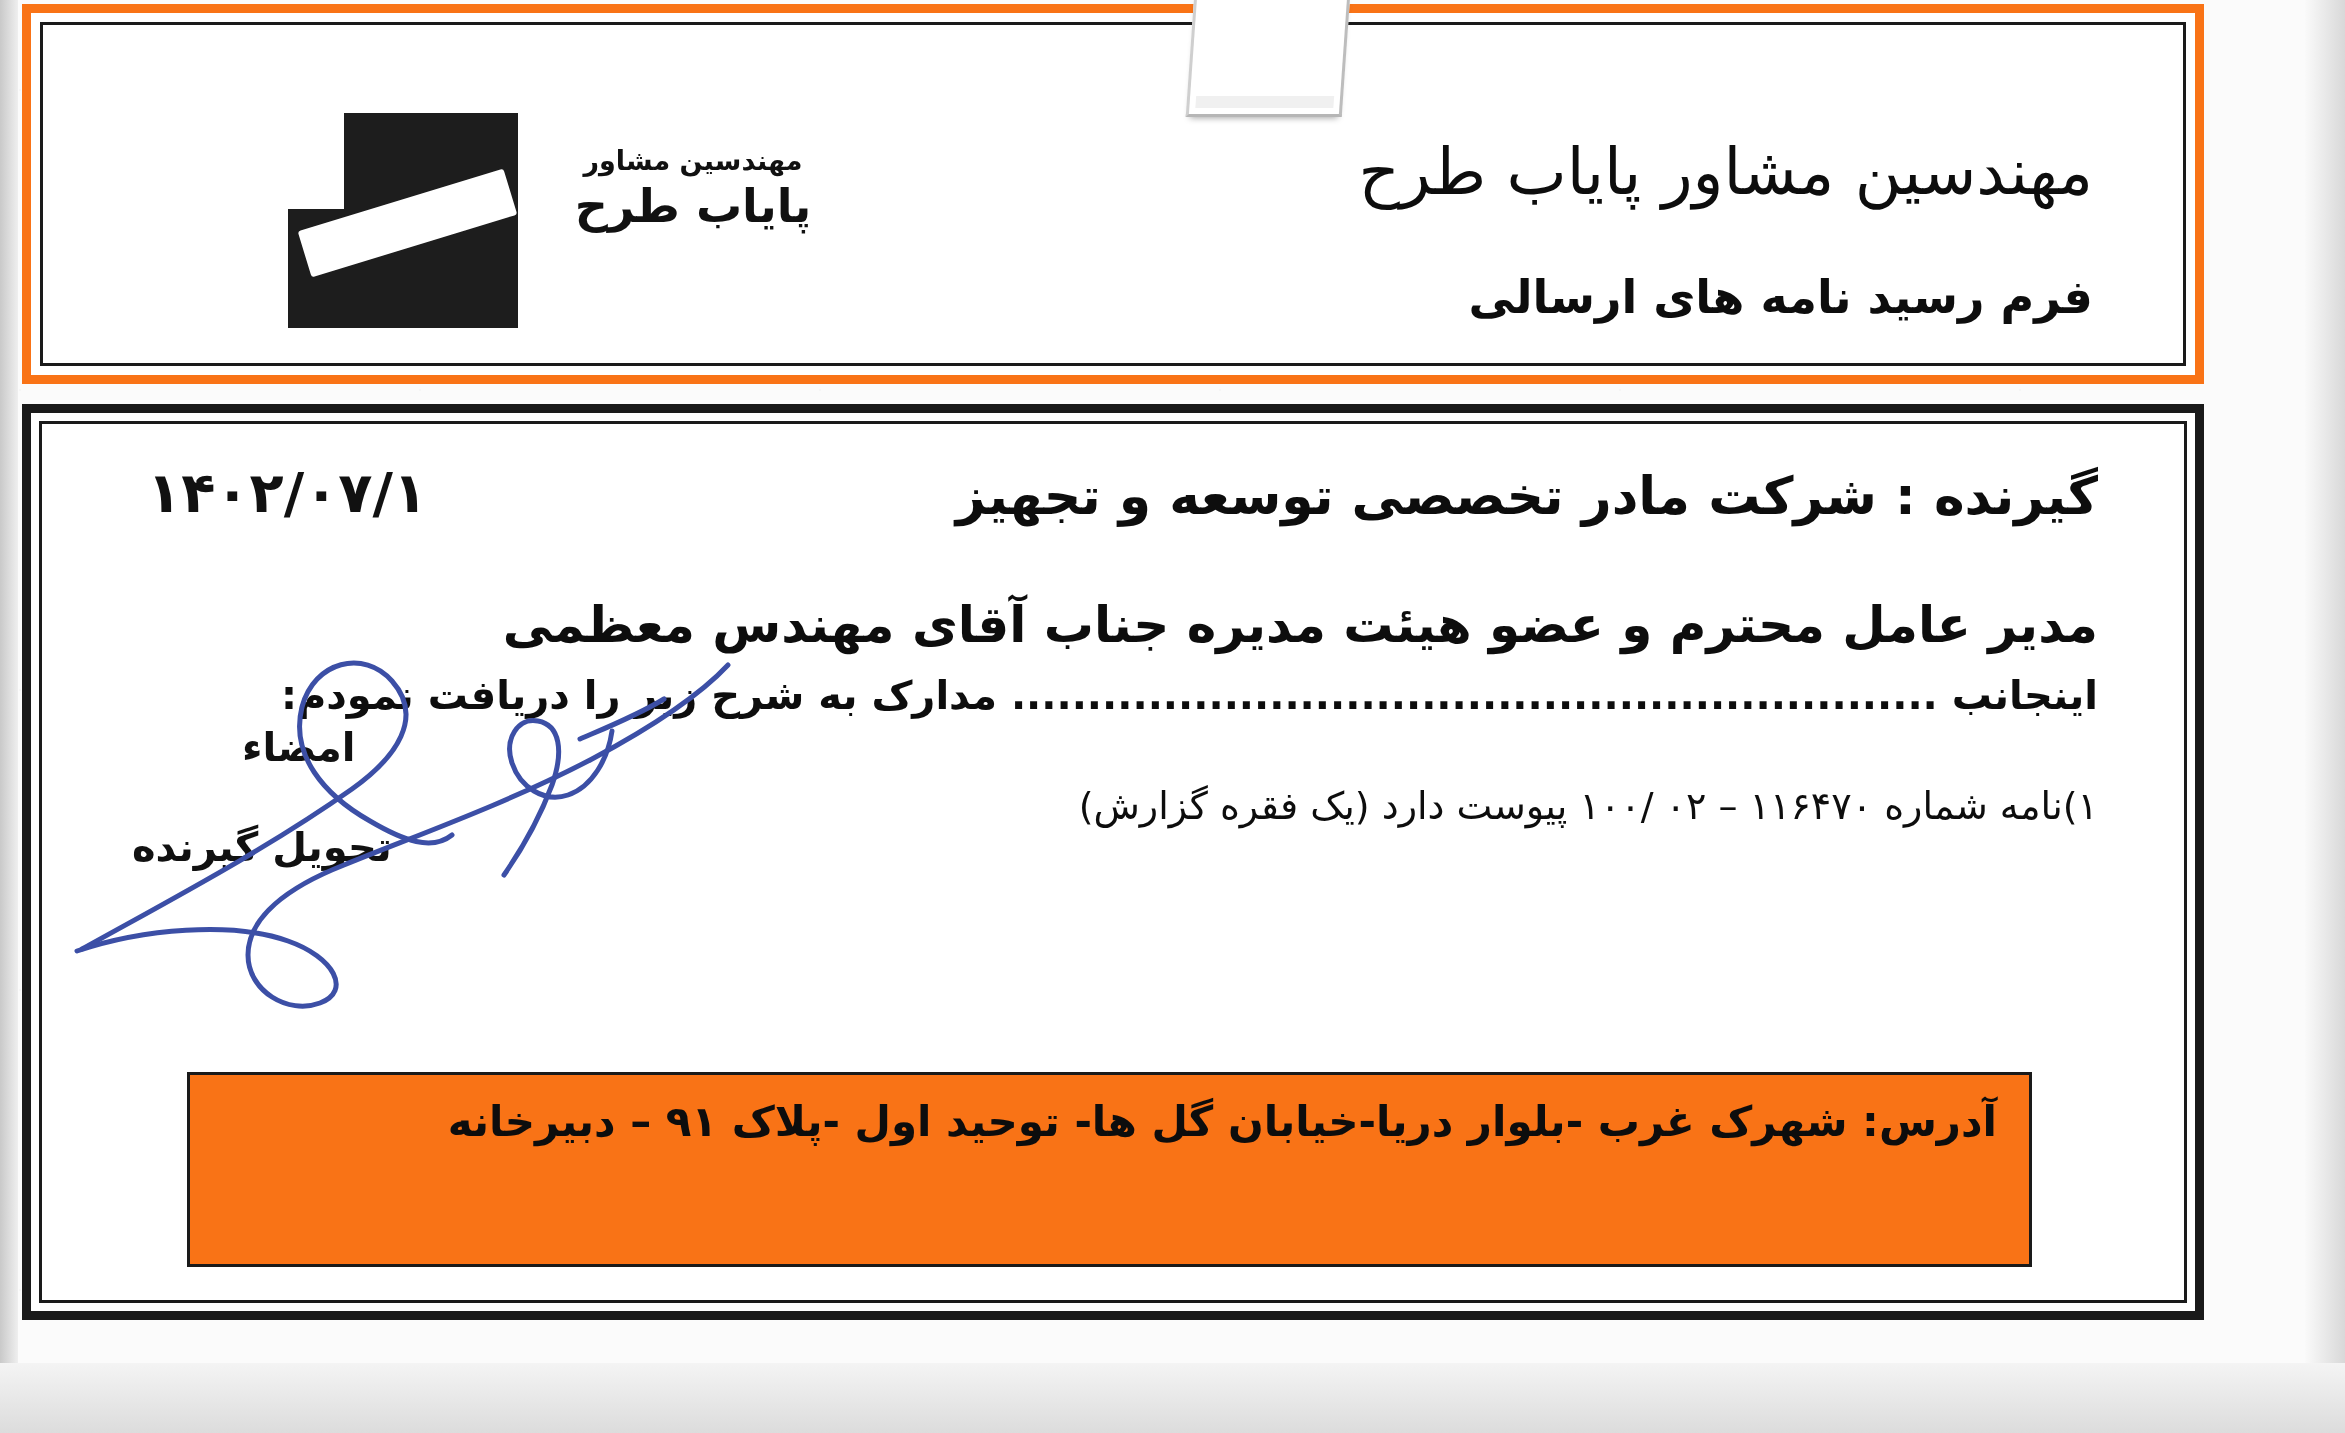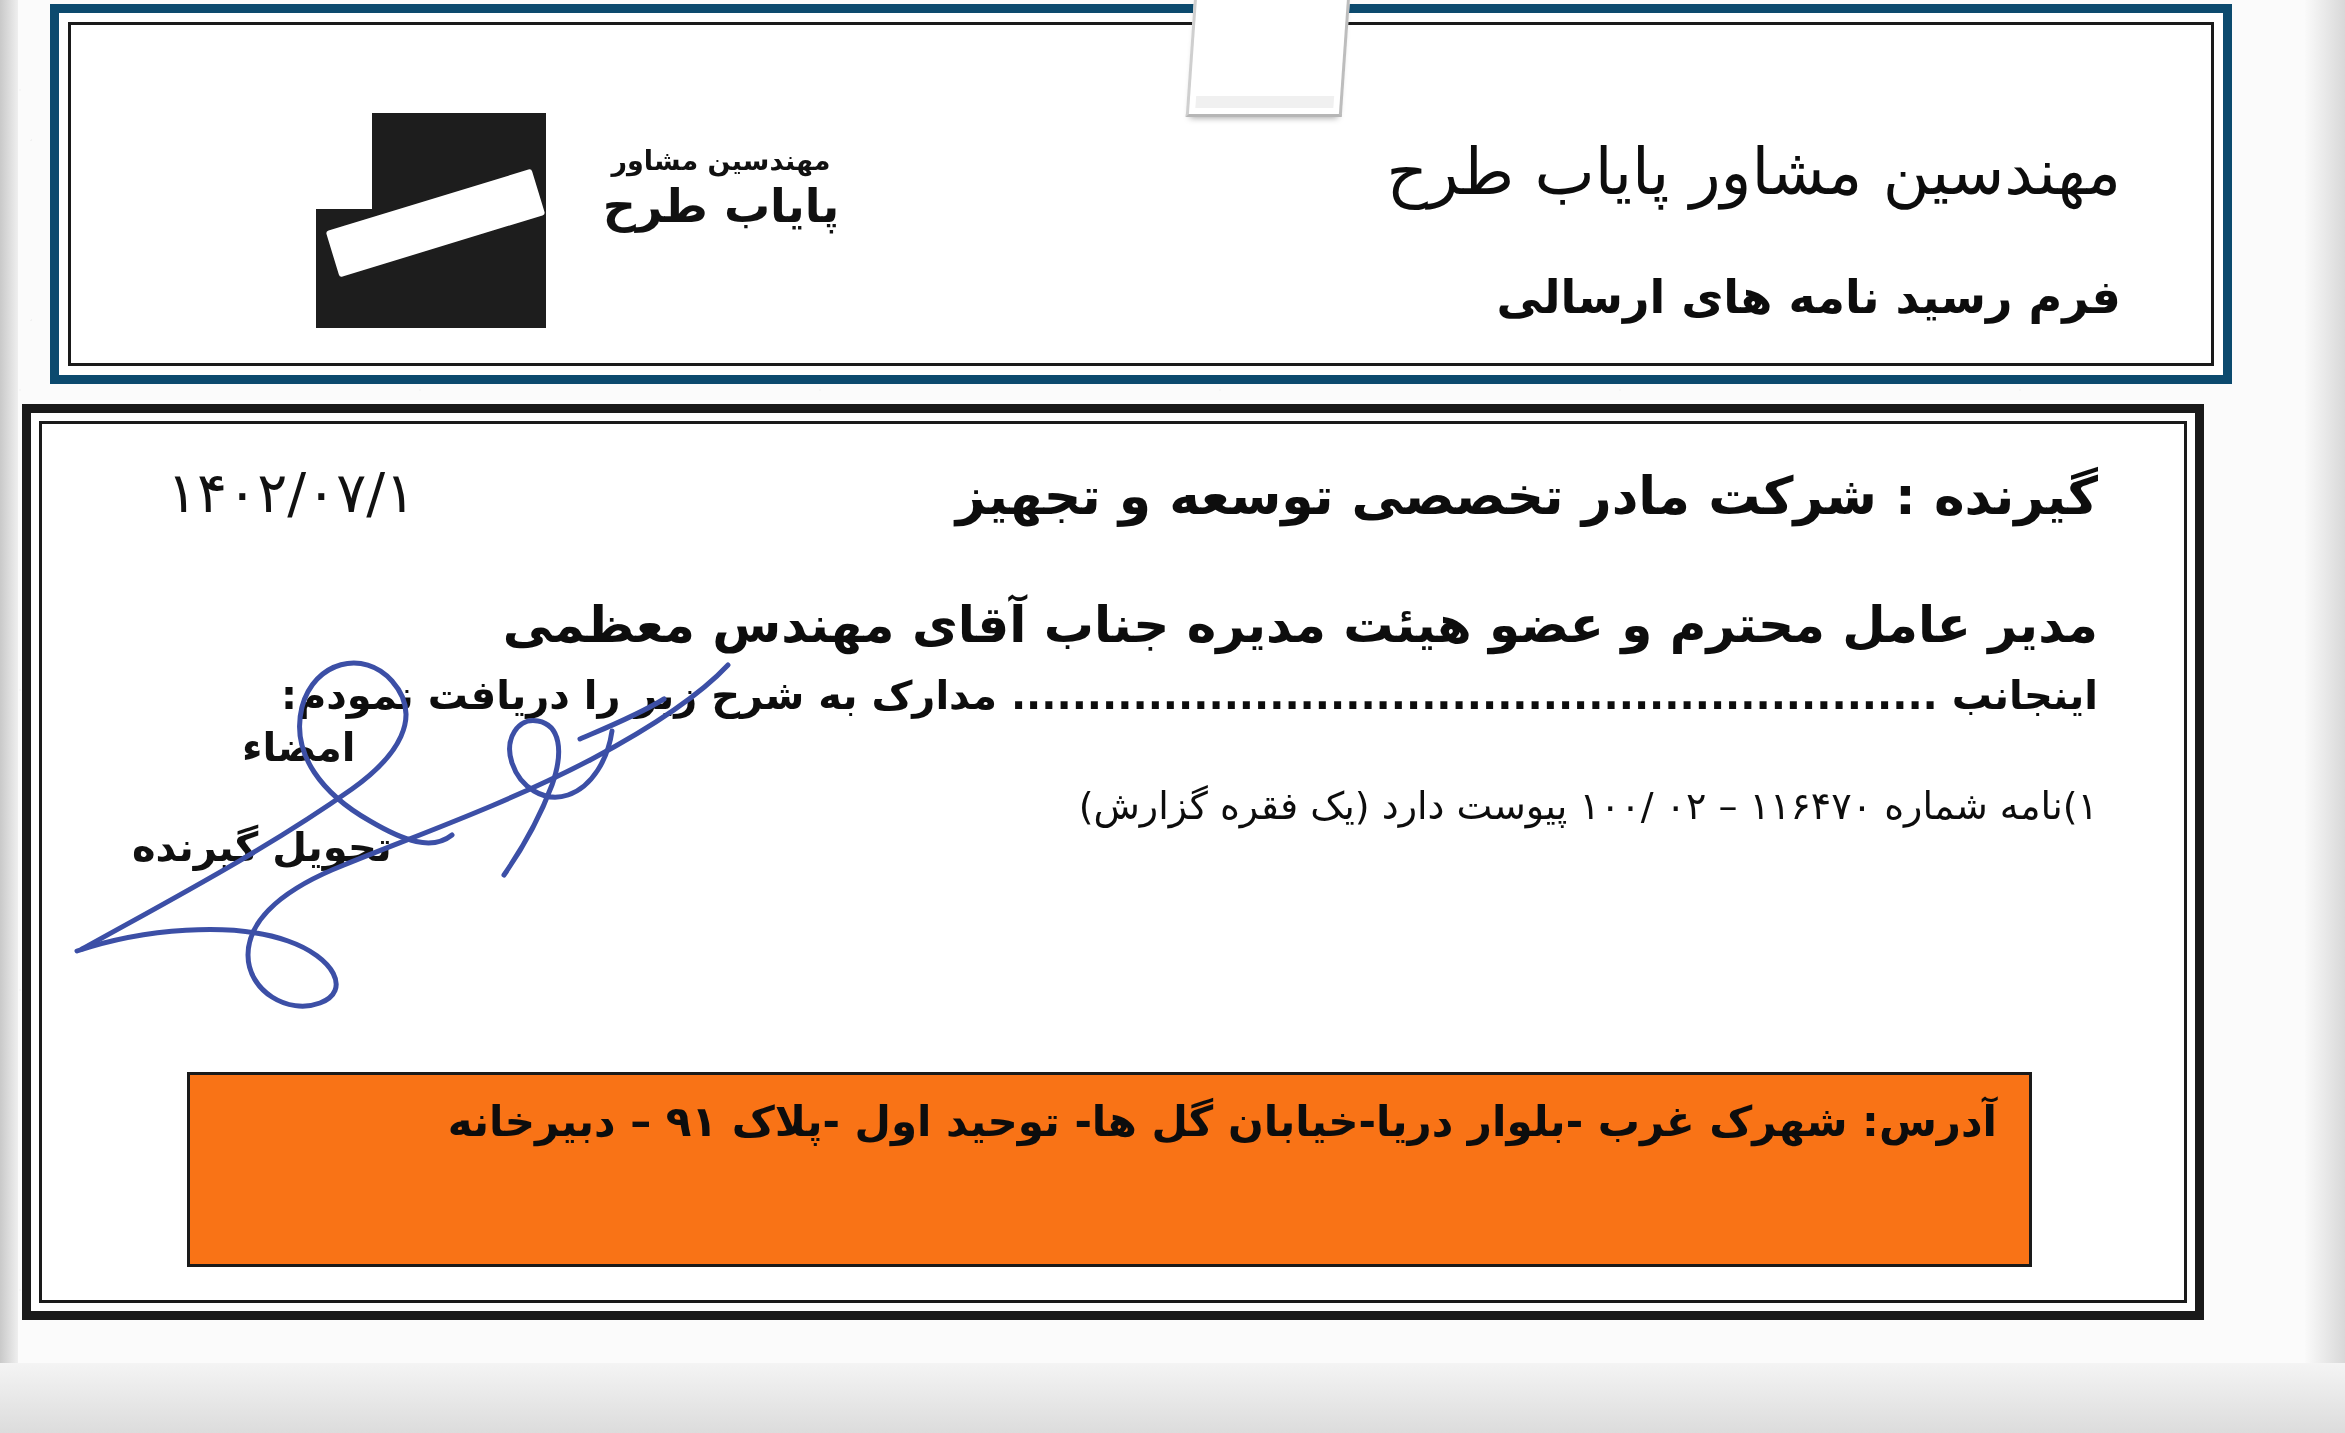--- a/index.html
+++ b/index.html
@@ -47,24 +47,23 @@
     background: linear-gradient(to left, #d8d8d8, #fafafa);
   }
 
   
   .header-box {
     position: absolute;
     left: 22px;
     top: 4px;
     width: 2182px;
     height: 380px;
-    border: 9px solid #0c4a6e;
-    background: #ffffff;
-    box-sizing: border-box;
-    margin-left: 28px;
+    border: 9px solid #f97316;
+    background: #ffffff;
+    box-sizing: border-box;
   }
   .header-inner {
     position: absolute;
     inset: 9px;
     border: 3px solid #1a1a1a;
     box-sizing: border-box;
     background: #ffffff;
   }
   
   .paper-flap {
@@ -168,24 +167,23 @@
     border: 3px solid #1a1a1a;
     box-sizing: border-box;
     background: #ffffff;
   }
 
   .date-field {
     position: absolute;
     left: 105px;
     top: 36px;
     font-size: 56px;
-    font-weight: normal;
+    font-weight: bold;
     color: #111;
     direction: ltr;
-    margin-left: 20px;
   }
   .recipient-line {
     position: absolute;
     right: 86px;
     top: 42px;
     font-size: 52px;
     font-weight: bold;
     color: #0d0d0d;
   }
   .addressee-line {

